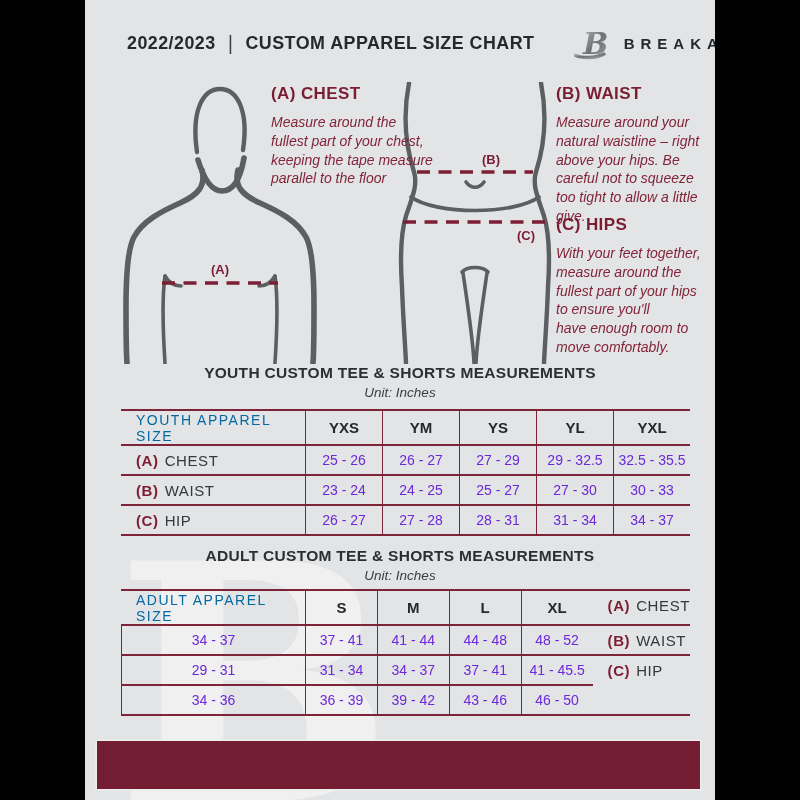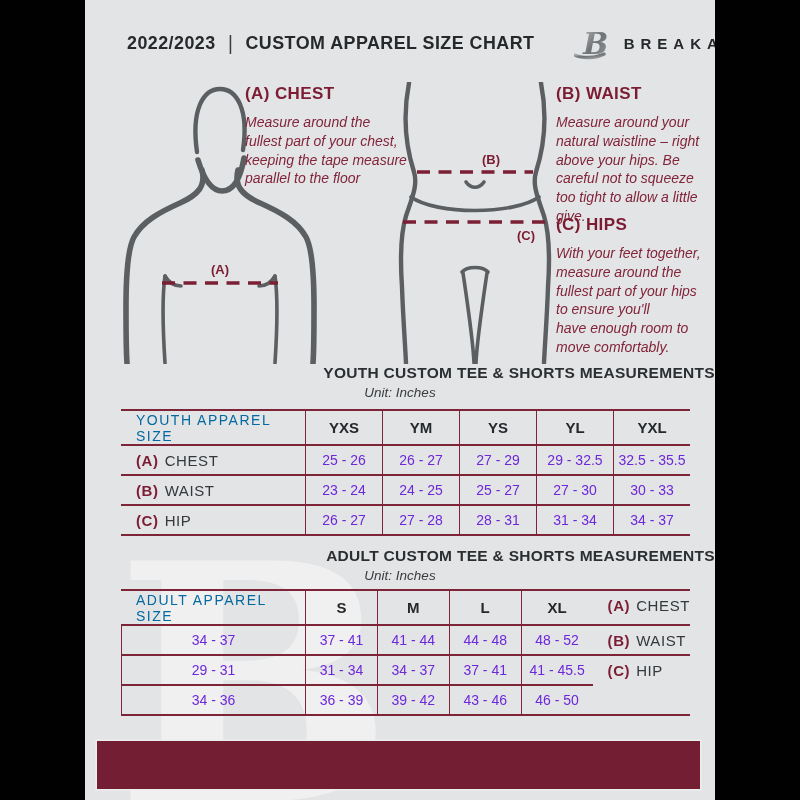--- a/index.html
+++ b/index.html
@@ -23,32 +23,32 @@
   .hdr-sep { font-weight:400; color:#3a3d3f; font-size:20px; padding:0 2px; }
   .logo-wrap { display:flex; align-items:center; margin-left:26px; }
   .brand { font-size:15px; font-weight:700; letter-spacing:6px; color:#26292b; margin-left:12px; white-space:nowrap; }
 
   
   .guide { position:absolute; left:0; top:0; width:630px; height:370px; z-index:1; }
   .fig { position:absolute; }
   .gtext { position:absolute; color:#82243a; }
   .gtext h3 { font-size:17px; font-weight:800; color:#7b1c33; letter-spacing:0.4px; margin-bottom:9px; font-style:normal; }
   .gtext p { font-size:14px; font-style:italic; line-height:1.34; white-space:pre-line; }
-  .sec-a { left:160px; top:84px; width:162px; }
+  .sec-a { left:186px; top:84px; width:162px; }
   .sec-b { left:471px; top:84px; width:152px; }
   .sec-c { left:471px; top:215px; width:152px; }
 
   svg .outline { fill:none; stroke:#5b5f62; stroke-width:4.4; stroke-linecap:round; }
   svg .thick   { stroke-width:5.6; }
   svg .thin    { stroke-width:3.6; }
   svg .dash    { fill:none; stroke:#7b1f34; stroke-width:3.4; stroke-dasharray:13 8.5; }
   svg .marker  { font-family:"Liberation Sans", sans-serif; font-size:13px; font-weight:800; fill:#7b1c33; }
 
   
-  .t-title { position:absolute; left:0; width:630px; text-align:right; font-size:15.5px;
+  .t-title { position:absolute; left:0; width:630px; text-align:center; font-size:15.5px;
              font-weight:700; color:#2c2f31; letter-spacing:0.3px; z-index:2; }
   .t-unit  { position:absolute; left:0; width:630px; text-align:center; font-size:13.5px;
              font-style:italic; color:#383d40; z-index:2; }
   .grid { position:absolute; left:36px; width:569px; display:grid;
           grid-template-columns:184px repeat(5, 1fr); border-bottom:2px solid #7d2438; z-index:2; }
   .cell { border-top:2px solid #7d2438; display:flex; align-items:center; justify-content:center;
           height:30px; font-size:14px; color:#6d28d9; background:transparent; }
   .cell.vline { border-left:1.5px solid #7d2438; }
   .cell.hrow { height:35px; }
   .cell.first { justify-content:flex-start; padding-left:15px; }

